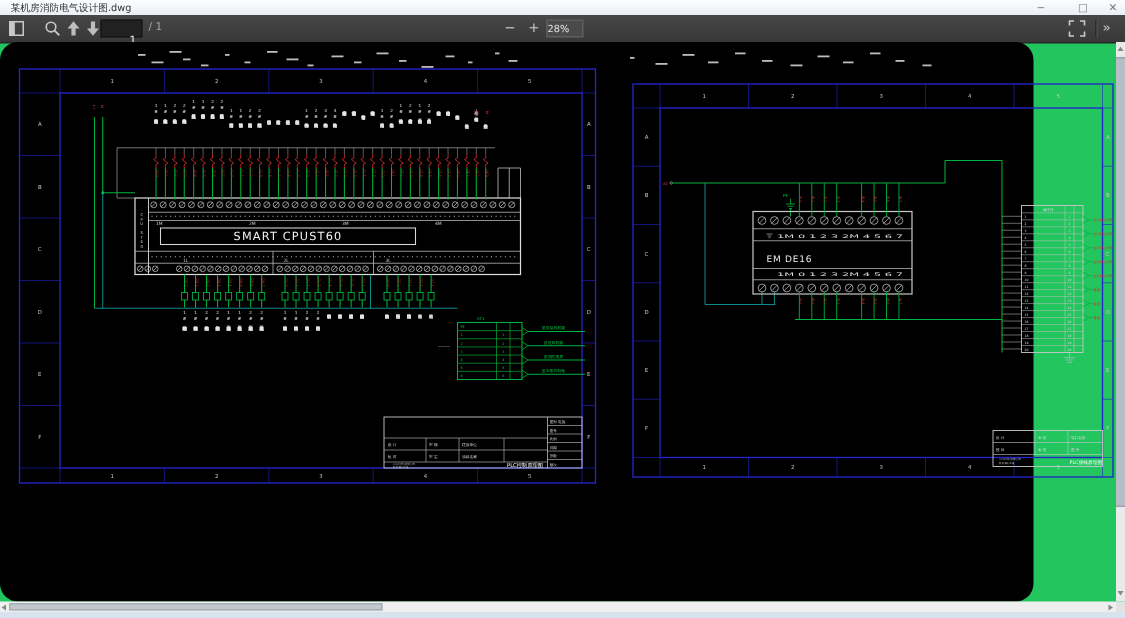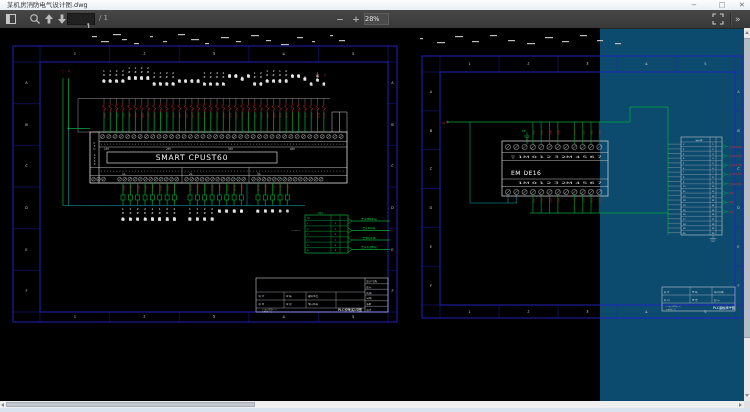--- a/index.html
+++ b/index.html
@@ -1,34 +1,34 @@
 <!DOCTYPE html>
 <html><head>
 <meta charset="utf-8">
 <style>
   html,body{margin:0;padding:0;background:#000;}
-  #app{position:relative;width:750px;height:412px;overflow:hidden;font-family:"DejaVu Sans",sans-serif;background:#0c4a6e;}
+  #app{position:relative;width:750px;height:412px;overflow:hidden;font-family:"DejaVu Sans",sans-serif;background:#22c55e;}
   
   .titlebar{position:absolute;left:0;top:0;width:750px;height:10px;background:linear-gradient(#fdfdfe,#e9eff5);border-bottom:1px solid #bcc8d6;}
   .titlebar .doc-title{position:absolute;left:7px;top:1px;font-size:6.5px;color:#333;white-space:nowrap;}
   .winbtn{position:absolute;top:0;width:16px;height:10px;text-align:center;font-size:7px;line-height:10px;color:#777;cursor:default;}
   .winbtn.min{left:686px}.winbtn.max{left:714px}.winbtn.close{left:734px}
   
   .toolbar{position:absolute;left:0;top:10px;width:750px;height:18px;background:linear-gradient(#474747,#383838);border-bottom:1px solid #272727;}
   .tbtn{position:absolute;top:3px;width:12px;height:12px;}
   .pagebox{position:absolute;left:67px;top:2.5px;width:28px;height:12px;background:#212121;border:1px solid #161616;box-sizing:border-box;}
   .pagebox input{width:100%;height:100%;background:transparent;border:0;color:#e8e8e8;font-size:7.5px;text-align:right;padding:0 3px 0 0;box-sizing:border-box;font-family:"DejaVu Sans",sans-serif;}
   .pagesep{position:absolute;left:99px;top:4px;font-size:7px;color:#a8a8a8;}
   .zoomctl{position:absolute;top:2px;font-size:9px;color:#cfcfcf;width:12px;text-align:center;height:14px;line-height:14px;}
   .zo{left:334px}.zi{left:350px}
   .zoombox{position:absolute;left:364px;top:2.5px;width:25px;height:12px;background:#4a4a4a;border:1px solid #5d5d5d;box-sizing:border-box;color:#e4e4e4;font-size:6.5px;text-align:left;line-height:10px;}
   .sep{position:absolute;left:730px;top:3px;width:1px;height:12px;background:#2c2c2c;border-right:1px solid #4f4f4f;}
   .more{position:absolute;left:735px;top:2px;font-size:9px;color:#c9c9c9;height:14px;line-height:14px;}
   
-  .canvas{position:absolute;left:0;top:28px;width:600px;height:373px;background:#000;}
+  .canvas{position:absolute;left:0;top:28px;width:689px;height:373px;background:#000;border-radius:12px;}
   
   .vscroll{position:absolute;left:744px;top:28px;width:6px;height:373px;background:#eaeaea;}
   .vthumb{position:absolute;left:0px;top:10px;width:6px;height:300px;background:#b7bec6;border-top:1px solid #99a1aa;border-bottom:1px solid #99a1aa;box-sizing:border-box;}
   .varr{position:absolute;left:1px;width:0;height:0;border-left:2px solid transparent;border-right:2px solid transparent;}
   .varr.up{top:3px;border-bottom:3px solid #888;}
   .varr.dn{top:366px;border-top:3px solid #888;}
   .hscroll{position:absolute;left:0;top:401px;width:744px;height:7px;background:#efefef;}
   .hthumb{position:absolute;left:6px;top:1px;width:249px;height:5px;background:#c2c8ce;border:1px solid #a7aeb5;box-sizing:border-box;}
   .harr{position:absolute;top:1.5px;width:0;height:0;border-top:2px solid transparent;border-bottom:2px solid transparent;}
   .harr.lf{left:1px;border-right:3px solid #888;}

